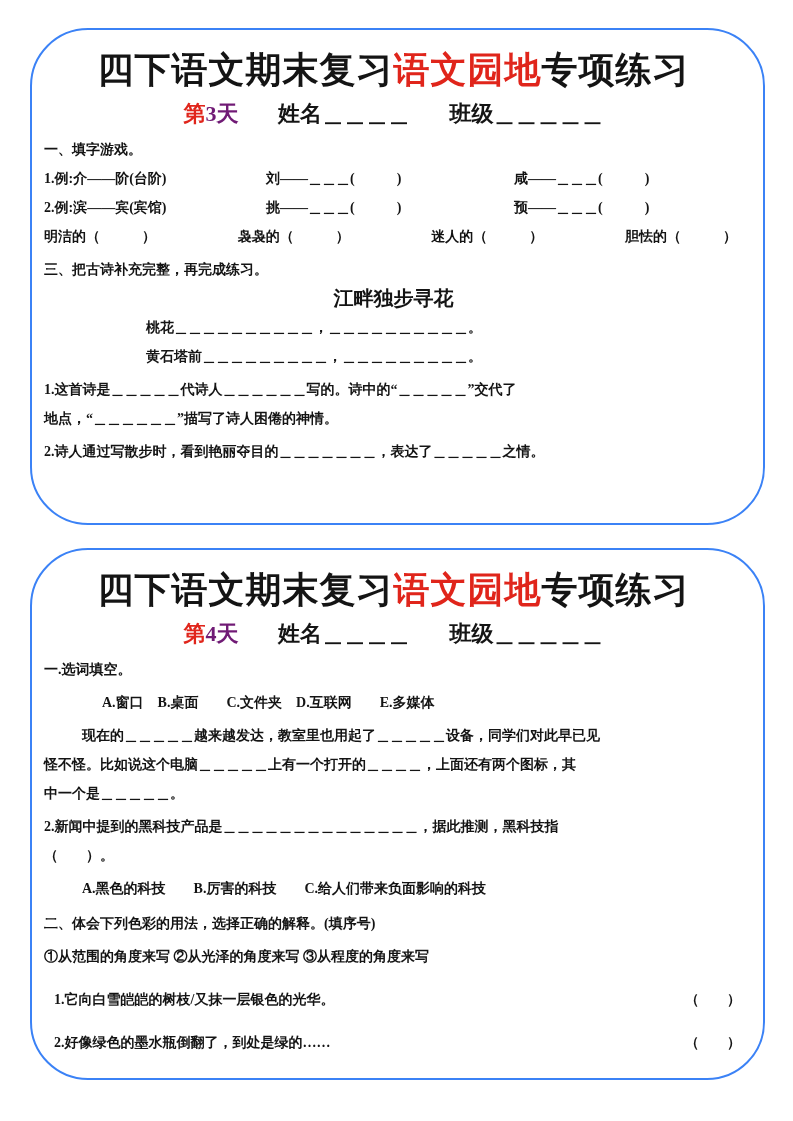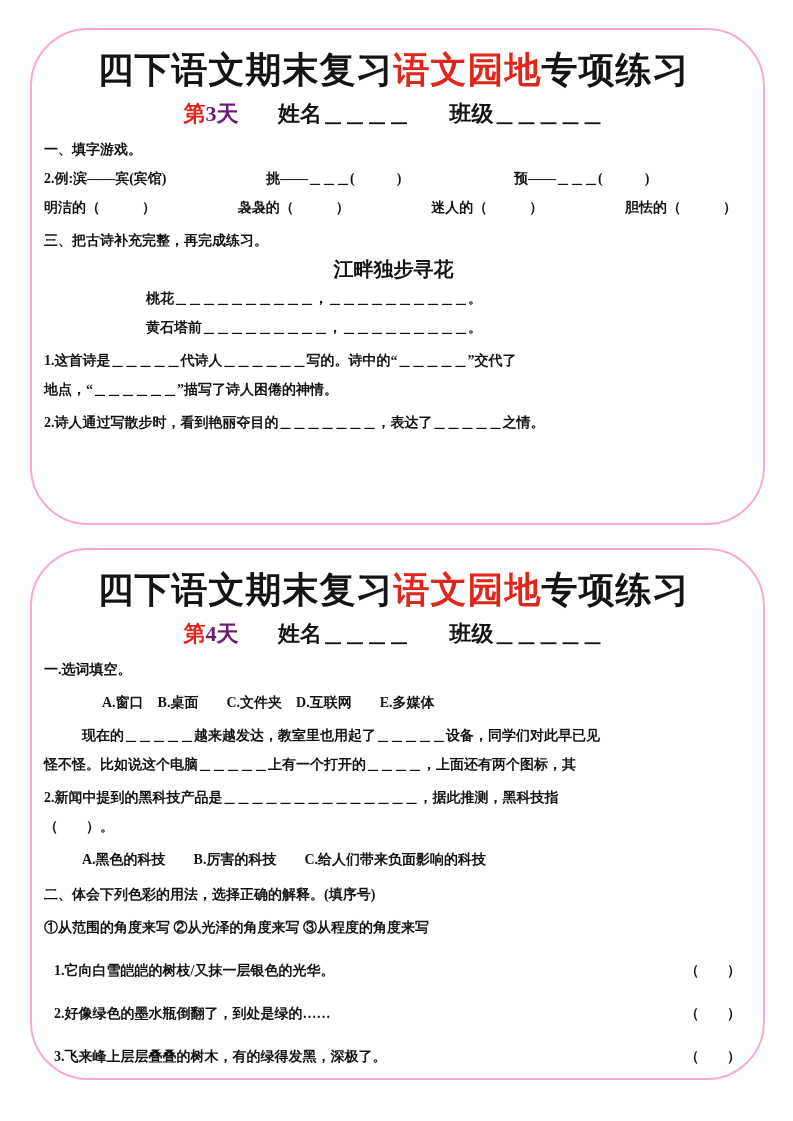--- a/index.html
+++ b/index.html
@@ -3,21 +3,21 @@
 <meta charset="utf-8">
 <style>
   html,body{margin:0;padding:0;}
   body{
     width:793px;height:1121px;position:relative;background:#ffffff;
     font-family:"Liberation Serif","DejaVu Serif",serif;
     color:#141414;
   }
   .sheet{
     position:absolute;left:30px;width:735px;box-sizing:border-box;
-    border:2px solid #f9a8d4;border-radius:58px;
+    border:2px solid #3b82f6;border-radius:58px;
     padding:14px 20px 0 12px;background:#fff;overflow:hidden;
   }
   #sheet1{top:28px;height:497px;}
   #sheet2{top:548px;height:532px;}
   .title{
     text-align:center;font-size:36px;font-weight:900;letter-spacing:1px;
     line-height:44px;margin-top:4px;white-space:nowrap;
   }
   .title .red{color:#e0251b;}
   .subtitle{
@@ -52,20 +52,25 @@
     <span>四下语文期末复习</span><span class="red">语文园地</span><span>专项练习</span>
   </div>
   <div class="subtitle">
     <span class="day"><span class="day-red">第</span><span class="day-blue">3天</span></span>
     <span class="name">姓名＿＿＿＿</span>
     <span>班级＿＿＿＿＿</span>
   </div>
 
   <div class="line mt6">一、填字游戏。</div>
   <div class="line row3">
+    <span class="c1">1.例:介——阶(台阶)</span>
+    <span class="c2">刘——＿＿＿(　　　)</span>
+    <span class="c3">咸——＿＿＿(　　　)</span>
+  </div>
+  <div class="line row3">
     <span class="c1">2.例:滨——宾(宾馆)</span>
     <span class="c2">挑——＿＿＿(　　　)</span>
     <span class="c3">预——＿＿＿(　　　)</span>
   </div>
 
   <div class="line row4">
     <span>明洁的（　　　）</span>
     <span>袅袅的（　　　）</span>
     <span>迷人的（　　　）</span>
     <span>胆怯的（　　　）</span>
@@ -87,20 +92,21 @@
   <div class="subtitle">
     <span class="day"><span class="day-red">第</span><span class="day-blue">4天</span></span>
     <span class="name">姓名＿＿＿＿</span>
     <span>班级＿＿＿＿＿</span>
   </div>
 
   <div class="line mt6">一.选词填空。</div>
   <div class="line indent-opt mt4">A.窗口　B.桌面　　C.文件夹　D.互联网　　E.多媒体</div>
   <div class="line indent2 mt4">现在的＿＿＿＿＿越来越发达，教室里也用起了＿＿＿＿＿设备，同学们对此早已见</div>
   <div class="line">怪不怪。比如说这个电脑＿＿＿＿＿上有一个打开的＿＿＿＿，上面还有两个图标，其</div>
+  <div class="line">中一个是＿＿＿＿＿。</div>
   <div class="line mt4">2.新闻中提到的黑科技产品是＿＿＿＿＿＿＿＿＿＿＿＿＿＿，据此推测，黑科技指</div>
   <div class="line">（　　）。</div>
   <div class="line indent2 mt4">A.黑色的科技　　B.厉害的科技　　C.给人们带来负面影响的科技</div>
 
   <div class="line mt6">二、体会下列色彩的用法，选择正确的解释。(填序号)</div>
   <div class="line mt4">①从范围的角度来写 ②从光泽的角度来写 ③从程度的角度来写</div>
   <div class="line paren-row gap-lg">
     <span>1.它向白雪皑皑的树枝/又抹一层银色的光华。</span>
     <span>（　　）</span>
   </div>

